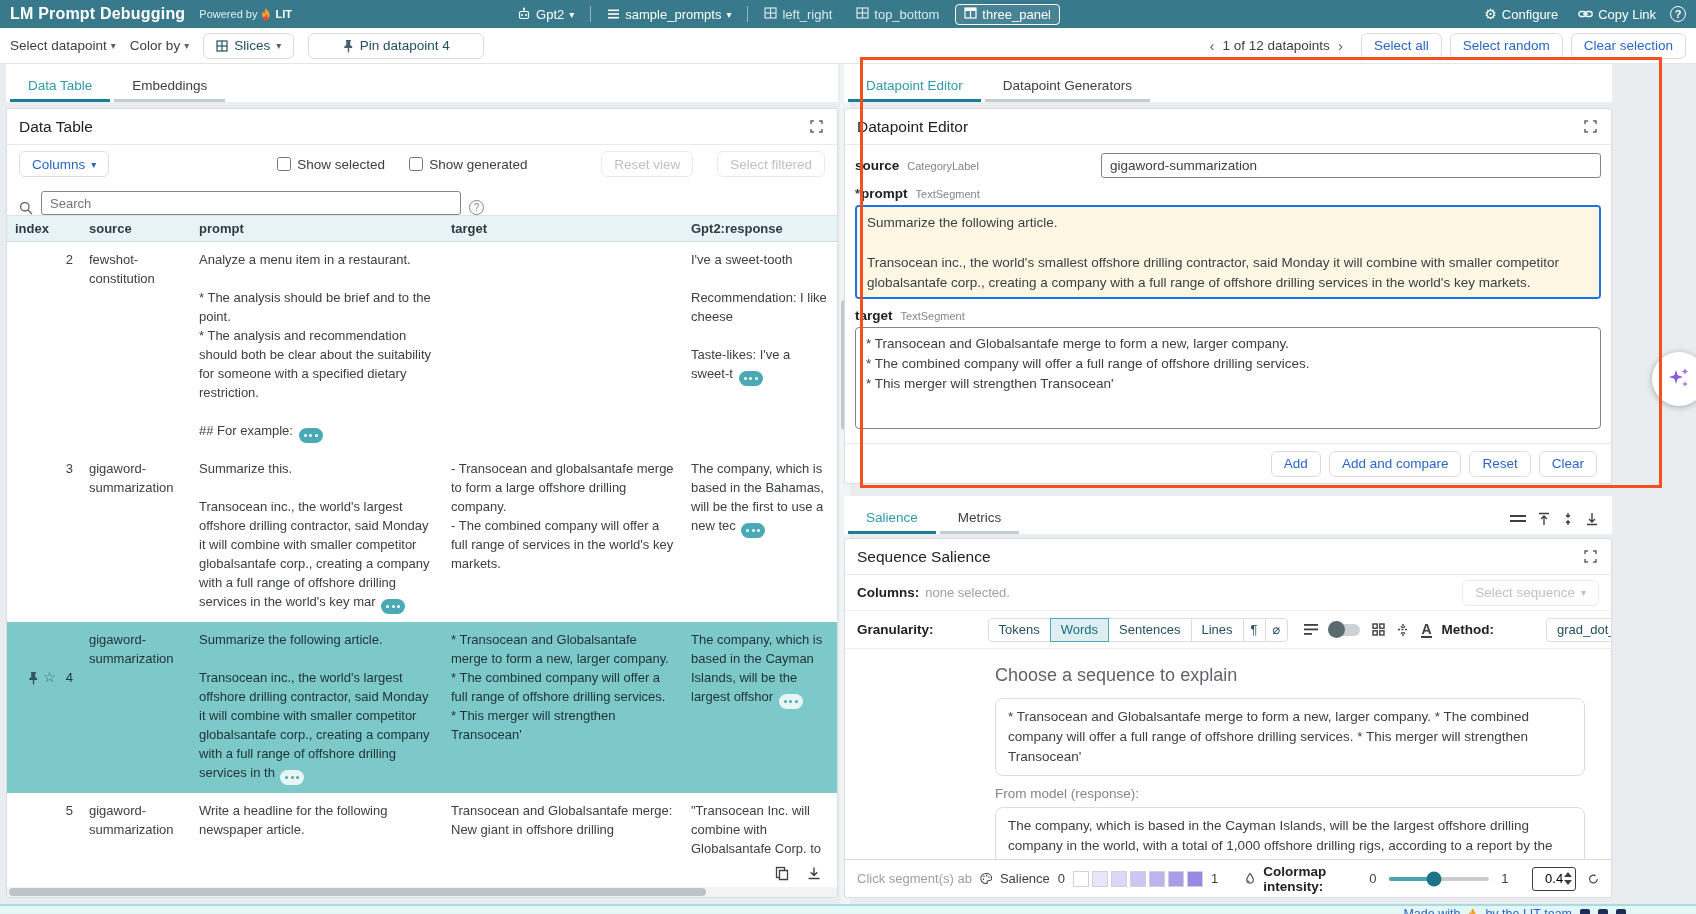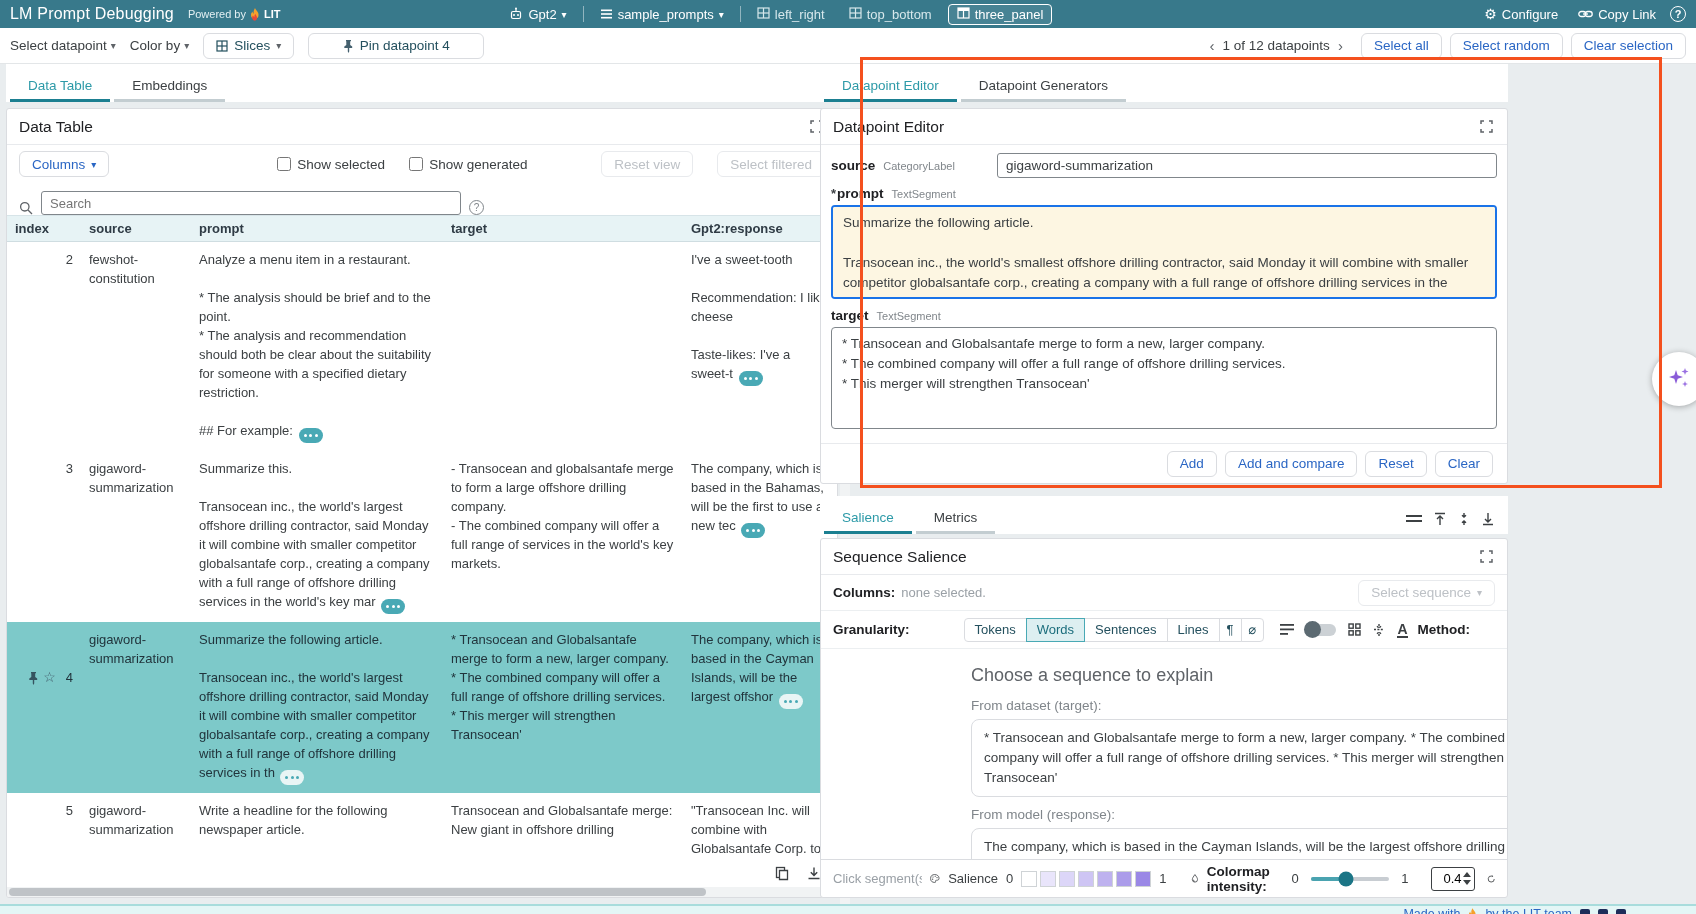--- a/index.html
+++ b/index.html
@@ -3,21 +3,21 @@
 <meta charset="utf-8">
 <style>
   * { box-sizing: border-box; margin: 0; padding: 0; }
   html,body { width:1696px; height:914px; overflow:hidden; }
   body { font-family:"Liberation Sans","DejaVu Sans",sans-serif; font-size:13px; color:#3c4043; background:#e9edef; }
   #app { position:relative; width:1696px; height:914px; overflow:hidden; }
 
   
   .appbar { position:absolute; top:0; left:0; right:0; height:28px; background:#38798b; color:#fff;
             display:flex; align-items:center; padding:0 10px; gap:8px; z-index:5; }
-  .appbar .title { font-size:16px; font-weight:normal; letter-spacing:.2px; }
+  .appbar .title { font-size:16px; font-weight:bold; letter-spacing:.2px; }
   .appbar .powered { font-size:11px; color:#e3f0f3; display:flex; align-items:center; gap:4px; margin-left:6px; }
   .appbar .powered b { font-size:11px; color:#fff; }
   .appbar .spacer { flex:1; }
   .chip { display:flex; align-items:center; gap:5px; color:#fff; font-size:13px; padding:2px 8px; border-radius:4px; cursor:pointer; white-space:nowrap; }
   .hdr-divider { width:1px; height:16px; background:rgba(255,255,255,.45); }
   .layout-btn { display:flex; gap:5px; color:#d7e8ec; font-size:13px; padding:2px 8px; border-radius:4px; white-space:nowrap; }
   .layout-btn.selected { color:#fff; border:1.5px solid #fff; background:rgba(255,255,255,.08); }
   .hdr-action { display:flex; align-items:center; gap:5px; color:#fff; font-size:13px; padding:2px 6px; white-space:nowrap; }
   .help-circle { width:16px; height:16px; border:1.5px solid #fff; border-radius:50%; display:flex; align-items:center; justify-content:center; font-size:11px; font-weight:bold; }
 
@@ -31,21 +31,21 @@
   .btn.blue { color:#2a66c4; }
   .btn.disabled { color:#bdc1c6; border-color:#e8eaed; cursor:default; }
   .toolbar .right { margin-left:auto; display:flex; align-items:center; gap:8px; }
   .pager { display:flex; align-items:center; gap:6px; font-size:13.5px; color:#3c4043; margin-right:8px; }
   .pager .chev { color:#5f6368; font-size:15px; cursor:pointer; padding:0 2px; }
 
   
   .content { position:absolute; top:64px; left:0; right:0; bottom:10px; }
   .panel { position:absolute; top:0; bottom:6px; }
   .left-panel  { left:6px;  width:832px; }
-  .right-panel { left:820px; width:688px; }
+  .right-panel { left:844px; width:768px; }
 
   .tabstrip { height:38px; background:#fff; display:flex; align-items:flex-end; padding:0 4px; gap:4px; }
   .tab { padding:8px 18px 6px; font-size:13.5px; color:#3c4043; border-bottom:3px solid transparent; cursor:pointer; }
   .tab.active { color:#2d9aa8; border-bottom-color:#1b7f91; }
   .tab.inactive { border-bottom-color:#c3cdd1; }
 
   .module { position:absolute; left:0; right:0; background:#fff; border:1px solid #dadce0; border-radius:3px; overflow:hidden; }
   .module-header { height:36px; display:flex; align-items:center; justify-content:space-between; padding:0 12px;
                    border-bottom:1px solid #e8eaed; font-size:15.5px; color:#202124; }
   .icon-btn { display:inline-flex; align-items:center; justify-content:center; cursor:pointer; background:none; border:none; padding:2px; }
@@ -535,21 +535,20 @@
             <span class="field-label">Method:</span>
             <span class="seg-group">
               <span class="seg">grad_dot_input</span>
               <span class="seg selected">grad_l2</span>
             </span>
           </span>
         </div>
 
         <div class="sal-content">
           <div class="seq-heading">Choose a sequence to explain</div>
-          <div class="seq-sub">From dataset (target):</div>
           <div class="seq-box">* Transocean and Globalsantafe merge to form a new, larger company. * The combined company will offer a full range of offshore drilling services. * This merger will strengthen Transocean'</div>
           <div class="seq-sub">From model (response):</div>
           <div class="seq-box">The company, which is based in the Cayman Islands, will be the largest offshore drilling company in the world, with a total of 1,000 offshore drilling rigs, according to a report by the International Energy Agency. The</div>
         </div>
 
         <div class="sal-footer">
           <span class="hint">Click segment(s) above t...</span>
           <svg width="16" height="15" viewBox="0 0 16 15">
               <path d="M8 1a7 6.5 0 100 13c1.3 0 1.6-.8 1.2-1.6-.5-1 .1-2 1.3-2H12A3.3 3.3 0 0015 7C15 3.5 11.8 1 8 1z" fill="none" stroke="#3c4043" stroke-width="1.3"></path>
               <circle cx="5" cy="5" r="1" fill="#3c4043"></circle>

